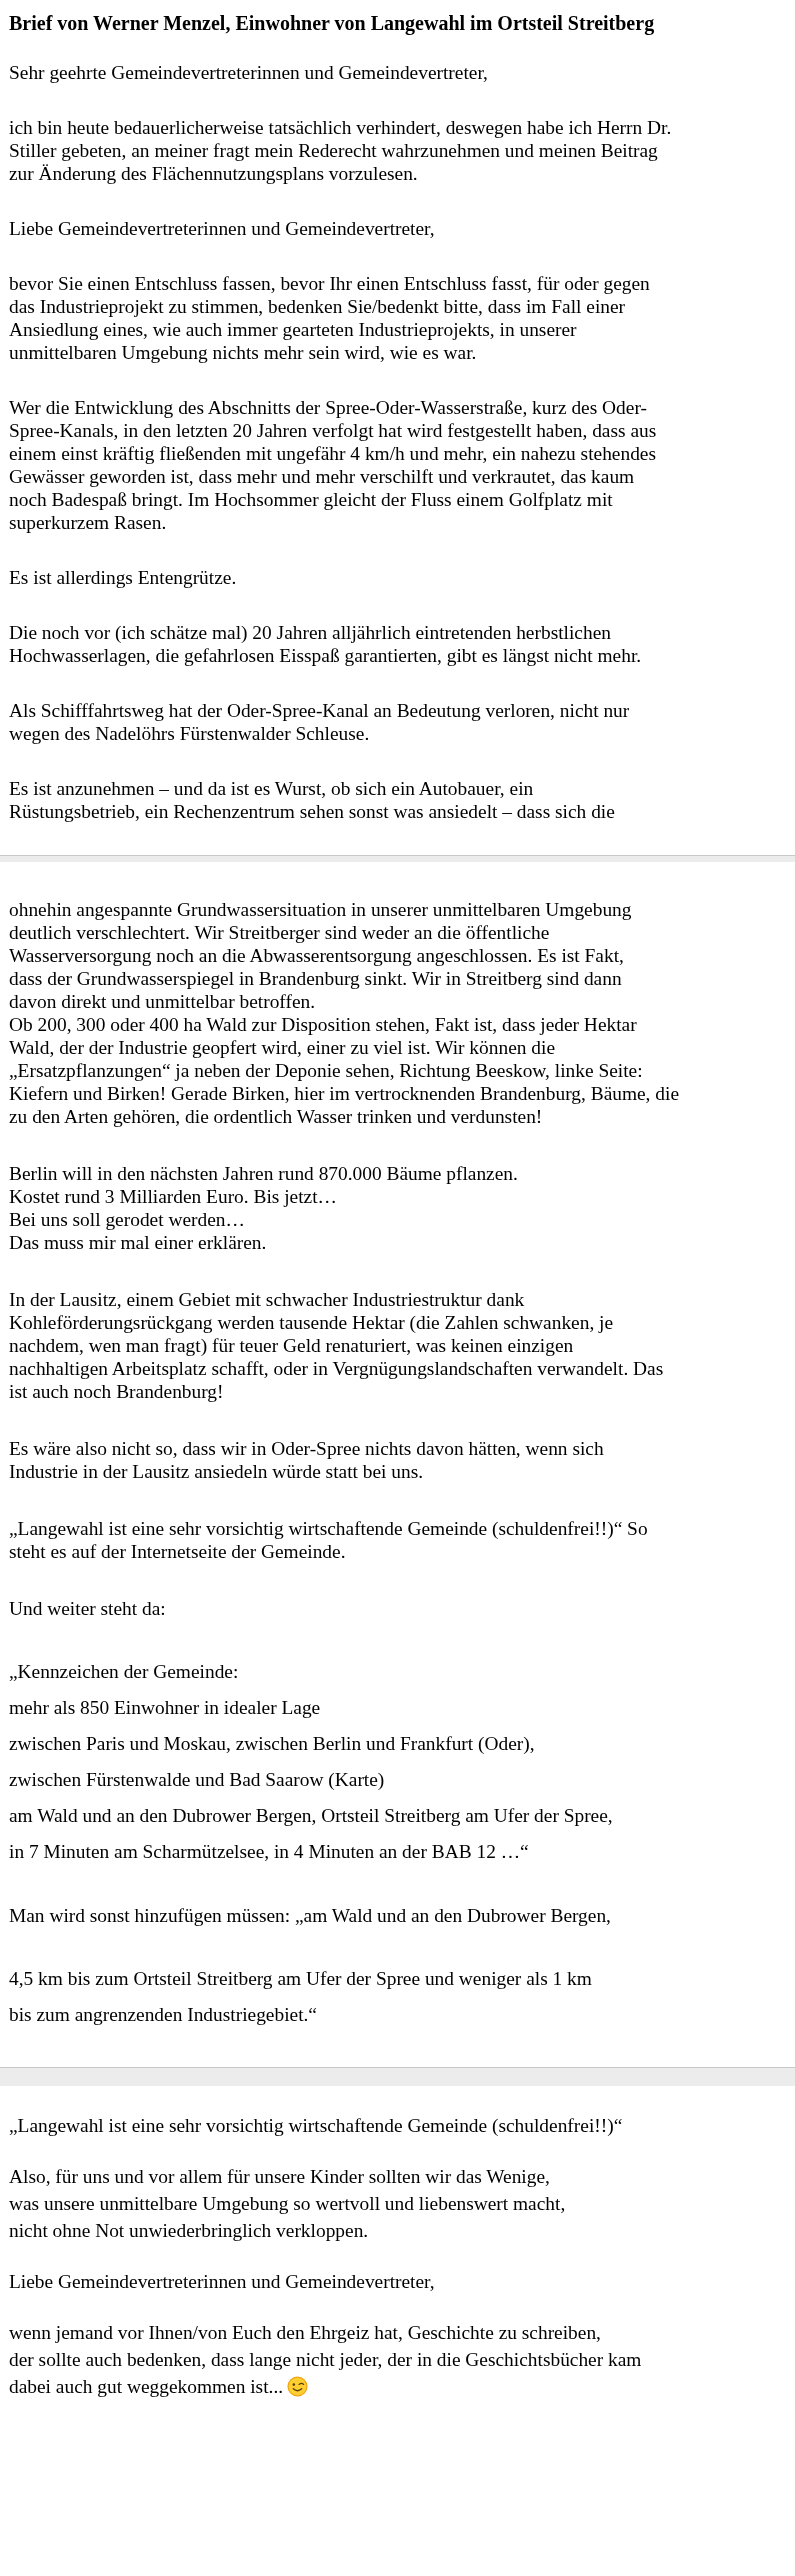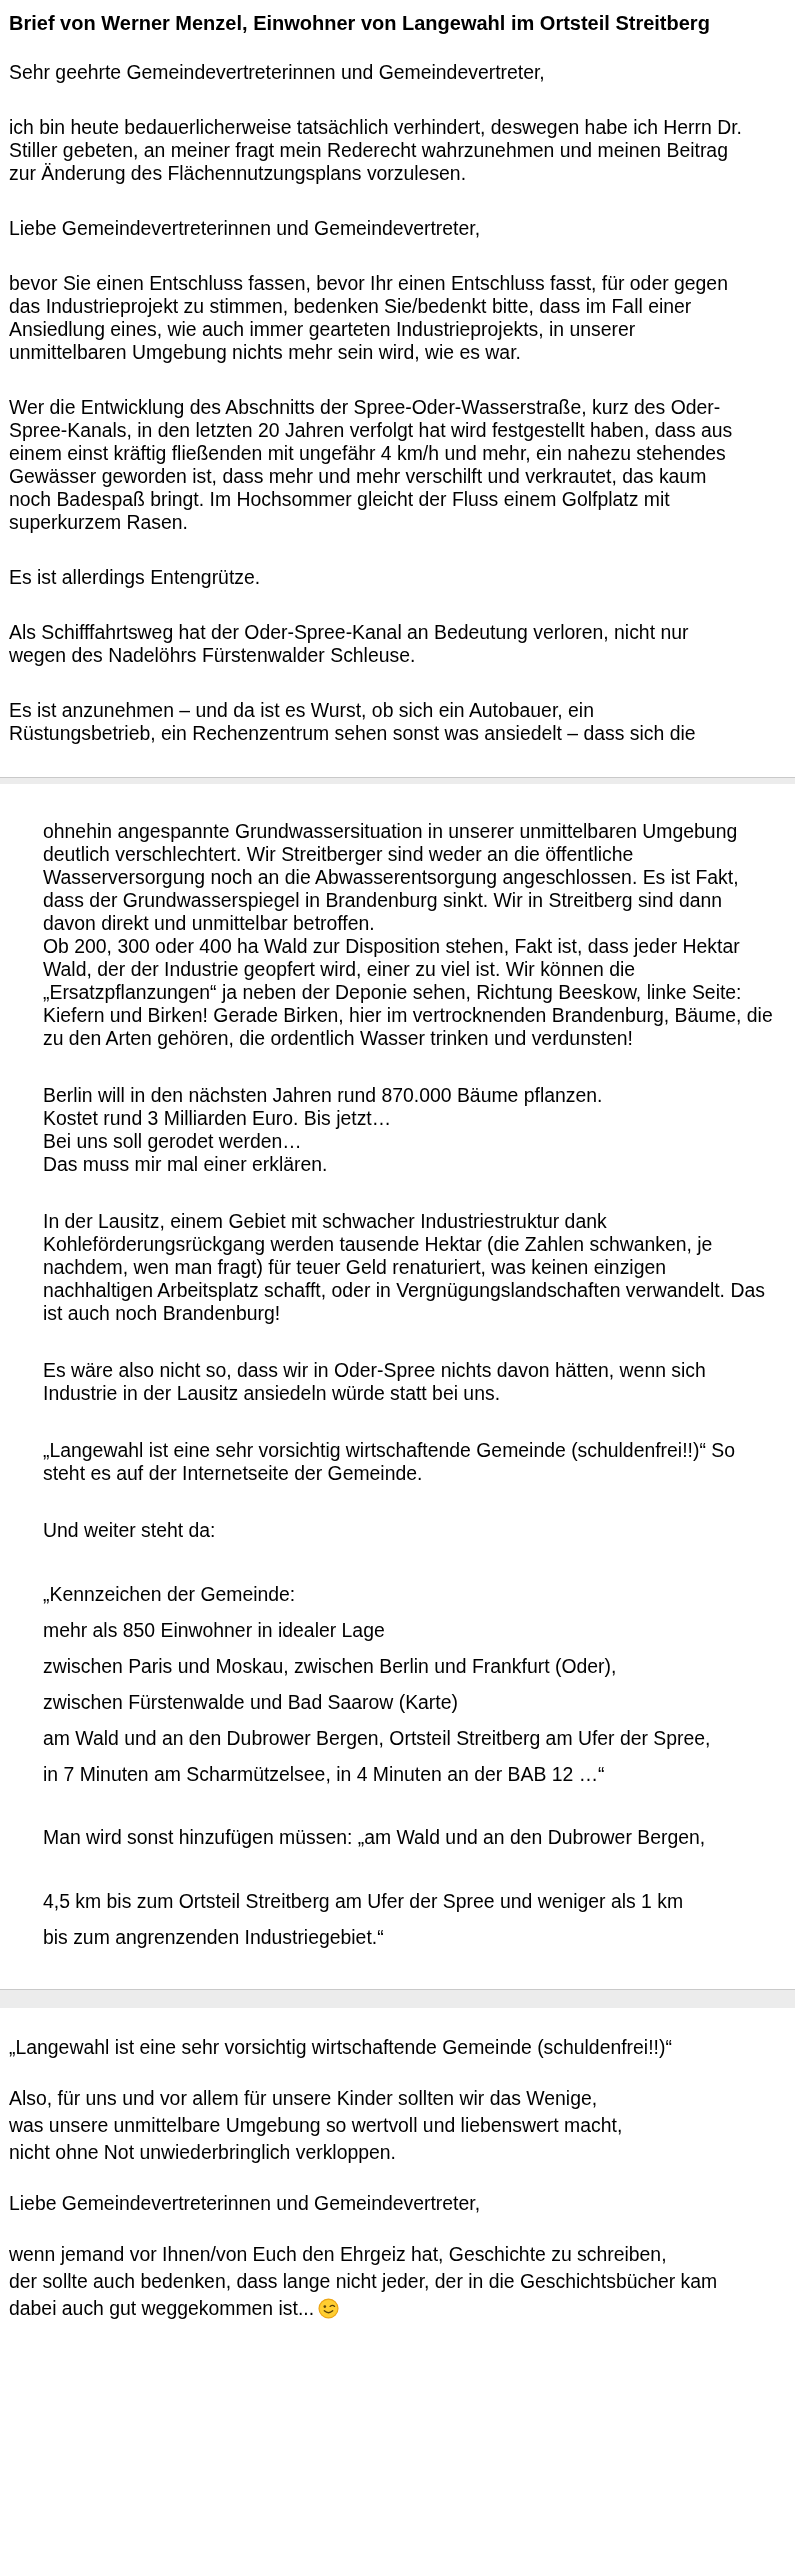--- a/index.html
+++ b/index.html
@@ -7,27 +7,27 @@
     width: 795px;
     min-height: 2576px;
     box-sizing: border-box;
     background: #ffffff;
     font-family: "Liberation Sans", "DejaVu Sans", sans-serif;
     font-size: 19.4px;
     line-height: 23px;
     color: #000000;
     overflow: hidden;
   }
-  .section { padding-left: 9px; padding-right: 20px; }
+  .section { padding-left: 9px; padding-right: 20px; font-family: Liberation Serif, serif; }
   .sec1 { padding-top: 12px; }
   .sec2 { padding-top: 36px; }
   .sec3 { padding-top: 26px; }
 
   p { margin: 0 0 32px 0; white-space: pre-wrap; }
-  .sec2 p { margin-bottom: 34px; margin-left: 34px; }
+  .sec2 p { margin-bottom: 34px; }
   .sec3 p { margin-bottom: 24px; line-height: 27px; }
 
   .title {
     font-weight: bold;
     font-size: 20px;
     line-height: 23px;
     margin: 0 0 26px 0;
     white-space: pre-wrap;
   }
   .loose { line-height: 36px; }
@@ -64,20 +64,22 @@
 das Industrieprojekt zu stimmen, bedenken Sie/bedenkt bitte, dass im Fall einer
 Ansiedlung eines, wie auch immer gearteten Industrieprojekts, in unserer
 unmittelbaren Umgebung nichts mehr sein wird, wie es war.</p>
     <p>Wer die Entwicklung des Abschnitts der Spree-Oder-Wasserstraße, kurz des Oder-
 Spree-Kanals, in den letzten 20 Jahren verfolgt hat wird festgestellt haben, dass aus
 einem einst kräftig fließenden mit ungefähr 4 km/h und mehr, ein nahezu stehendes
 Gewässer geworden ist, dass mehr und mehr verschilft und verkrautet, das kaum
 noch Badespaß bringt. Im Hochsommer gleicht der Fluss einem Golfplatz mit
 superkurzem Rasen.</p>
     <p>Es ist allerdings Entengrütze.</p>
+    <p>Die noch vor (ich schätze mal) 20 Jahren alljährlich eintretenden herbstlichen
+Hochwasserlagen, die gefahrlosen Eisspaß garantierten, gibt es längst nicht mehr.</p>
     <p>Als Schifffahrtsweg hat der Oder-Spree-Kanal an Bedeutung verloren, nicht nur
 wegen des Nadelöhrs Fürstenwalder Schleuse.</p>
     <p>Es ist anzunehmen – und da ist es Wurst, ob sich ein Autobauer, ein
 Rüstungsbetrieb, ein Rechenzentrum sehen sonst was ansiedelt – dass sich die</p>
   </div>
 
   <div class="divider-a"></div>
 
   <div class="section sec2">
     <p>ohnehin angespannte Grundwassersituation in unserer unmittelbaren Umgebung

